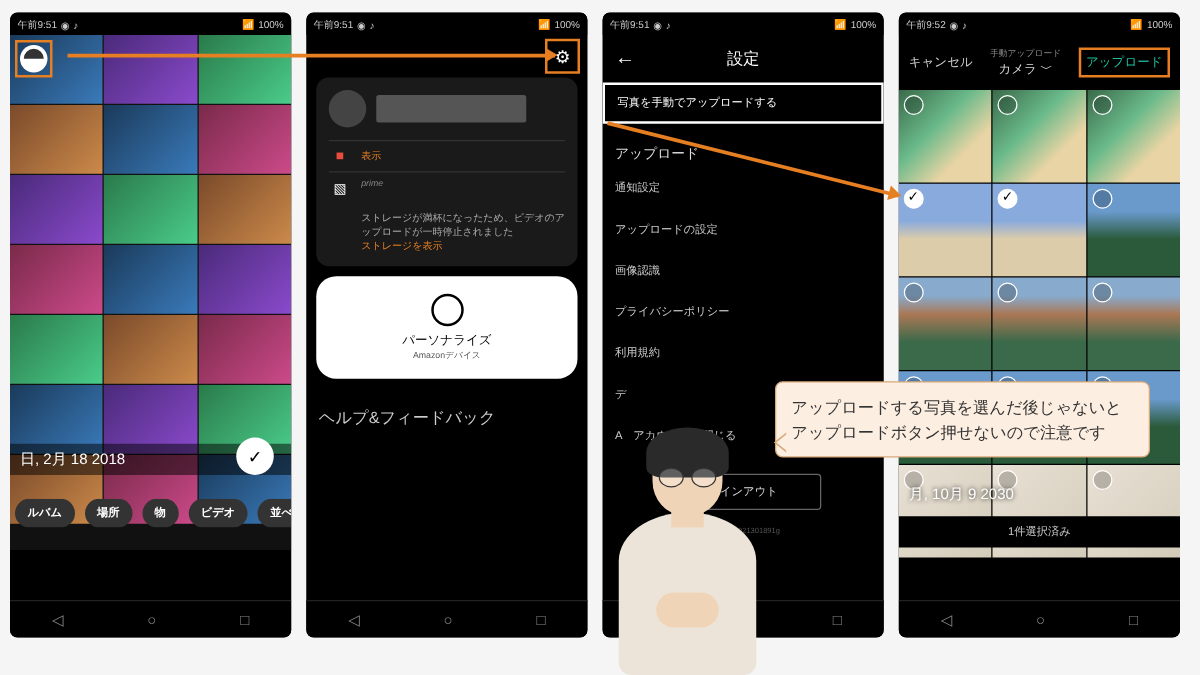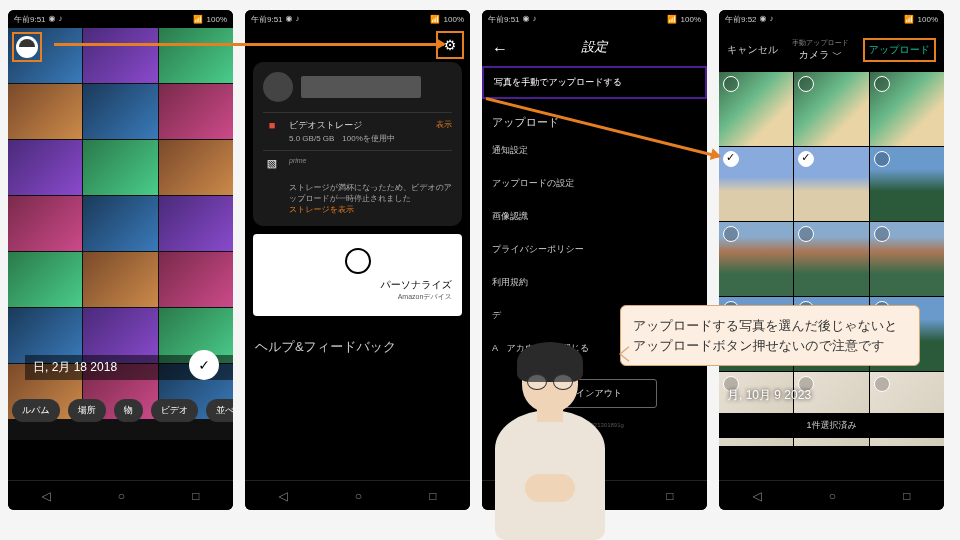--- a/index.html
+++ b/index.html
@@ -1,69 +1,69 @@
 <!DOCTYPE html>
 <html><head>
 <meta charset="utf-8">
 <style>
   * { box-sizing: border-box; margin: 0; padding: 0; }
   body { background: #f5f5f5; width: 960px; height: 540px; position: relative; font-family: sans-serif; overflow: hidden; }
   .phones { display: flex; gap: 12px; padding: 10px 8px; }
   .phone { width: 225px; height: 500px; background: #000; border-radius: 6px; overflow: hidden; position: relative; color: #fff; font-size: 10px; }
   .statusbar { height: 18px; background: #000; display: flex; justify-content: space-between; align-items: center; padding: 0 6px; font-size: 8px; color: #ccc; }
-  .sb-left, .sb-right { display: flex; gap: 3px; align-items: flex-start; }
+  .sb-left, .sb-right { display: flex; gap: 3px; align-items: flex-end; }
   .sb-time { font-weight: 500; }
 
   
   .s1-body { height: 412px; position: relative; background: #111; overflow: hidden; }
   .app-icon-box { position: absolute; top: 4px; left: 4px; width: 30px; height: 30px; border: 2px solid #e67e22; display: flex; align-items: center; justify-content: center; z-index: 5; }
   .app-icon { width: 22px; height: 22px; background: #fff; border-radius: 50%; position: relative; }
   .app-icon::after { content: ''; position: absolute; top: 3px; left: 3px; right: 3px; height: 8px; background: #333; border-radius: 9px 9px 0 0; }
   .s1-grid { display: grid; grid-template-columns: repeat(3,1fr); gap: 1px; }
   .thumb { height: 55px; background: linear-gradient(135deg,#2a4a7a,#4a8acc); position: relative; overflow: hidden; }
   .thumb.g1 { background: linear-gradient(135deg,#1a3a5a,#3a7aba); }
   .thumb.g2 { background: linear-gradient(135deg,#4a2a7a,#8a4acc); }
   .thumb.g3 { background: linear-gradient(135deg,#2a7a4a,#4acc8a); }
   .thumb.g4 { background: linear-gradient(135deg,#7a4a2a,#cc8a4a); }
   .thumb.g5 { background: linear-gradient(135deg,#7a2a4a,#cc4a8a); }
-  .s1-datebar { position: absolute; bottom: 60px; left: 17px; right: 0; padding: 4px 8px; background: rgba(0,0,0,0.5); font-size: 12px; font-weight: 500; }
+  .s1-datebar { position: absolute; bottom: 60px; left: 0; right: 0; padding: 4px 8px; background: rgba(0,0,0,0.5); font-size: 12px; font-weight: 500; }
   .s1-fab { position: absolute; bottom: 60px; right: 14px; width: 30px; height: 30px; background: #fff; border-radius: 50%; display: flex; align-items: center; justify-content: center; color: #000; font-size: 14px; }
   .s1-filters { position: absolute; bottom: 18px; left: 0; right: 0; display: flex; gap: 8px; padding: 0 4px; overflow: hidden; }
-  .filter-chip { background: #333; border-radius: 14px; padding: 5px 10px; font-size: 9px; white-space: nowrap; }
+  .filter-chip { background: #333; border-radius: 14px; padding: 5px 10px; font-size: 9px; white-space: nowrap; font-weight: bold; }
 
   
   .s2-header { height: 34px; display: flex; justify-content: flex-end; align-items: center; padding: 0 6px; }
   .gear-box { width: 28px; height: 28px; border: 2px solid #e67e22; display: flex; align-items: center; justify-content: center; }
   .gear-icon { font-size: 14px; }
   .s2-body { padding: 0 8px; }
   .s2-card { background: #1a1a1a; border-radius: 10px; padding: 10px; margin-bottom: 8px; }
   .s2-user-row { display: flex; align-items: center; gap: 8px; margin-bottom: 10px; }
   .avatar { width: 30px; height: 30px; background: #444; border-radius: 50%; }
   .user-name-blur { width: 120px; height: 22px; background: #555; border-radius: 2px; }
   .storage-row { display: flex; align-items: flex-start; gap: 8px; padding: 6px 0; border-top: 1px solid #333; }
   .storage-icon { width: 18px; font-size: 11px; text-align: center; flex-shrink: 0; }
   .storage-icon.red { color: #e74c3c; }
   .storage-info { flex: 1; font-size: 8px; color: #aaa; }
   .storage-title { color: #ddd; font-size: 9px; margin-bottom: 1px; }
   .action-link { color: #e67e22; font-size: 8px; flex-shrink: 0; }
   .prime-text { font-size: 7px; color: #888; font-style: italic; }
   .warning-row { font-size: 8px; color: #aaa; padding: 6px 0 0 26px; line-height: 1.4; }
   .warning-link { color: #e67e22; }
-  .pers-card { background: #fff; color: #000; border-radius: 4px; padding: 14px 10px; text-align: right; margin-bottom: 12px; }
+  .pers-card { background: #fff; color: #000; border-radius: 16px; padding: 14px 10px; text-align: center; margin-bottom: 12px; }
   .alexa-ring { width: 26px; height: 26px; border: 2px solid #000; border-radius: 50%; margin: 0 auto 4px; }
   .pers-title { font-size: 10px; font-weight: 500; }
   .pers-sub { font-size: 7px; color: #555; }
   .s2-section-title { font-size: 11px; color: #ddd; padding: 8px 2px; font-weight: 500; }
   .s2-item { font-size: 13px; color: #ccc; padding: 10px 2px; }
 
   
   .s3-header { height: 38px; display: flex; align-items: center; padding: 0 10px; gap: 12px; }
   .back-arrow { font-size: 16px; }
-  .s3-title { font-size: 13px; font-weight: 500; margin: 0 auto; font-style: italic; }
-  .s3-upload-hl { border: 2px solid #4c1d95; padding: 8px 10px; font-size: 9px; margin-bottom: 4px; }
+  .s3-title { font-size: 13px; font-weight: 500; margin: 0 auto; }
+  .s3-upload-hl { border: 2px solid #ffffff; padding: 8px 10px; font-size: 9px; margin-bottom: 4px; }
   .s3-section { font-size: 11px; color: #ddd; padding: 12px 10px 4px; font-weight: 500; }
   .s3-item { font-size: 9px; color: #ccc; padding: 10px 10px; }
   .s3-btn { margin: 14px 50px; padding: 7px; border: 1px solid #666; border-radius: 3px; text-align: center; font-size: 9px; color: #ddd; }
   .s3-footer-id { font-size: 6px; color: #555; text-align: center; margin-top: 6px; }
 
   
   .s4-header { height: 44px; display: flex; justify-content: space-between; align-items: center; padding: 0 8px; }
   .s4-cancel { font-size: 10px; color: #ccc; }
   .s4-center { text-align: center; }
   .s4-sub { font-size: 7px; color: #888; }
@@ -190,24 +190,20 @@
       </div>
     </div>
     <div class="s2-body">
       <div class="s2-card">
         <div class="s2-user-row">
           <div class="avatar"></div>
           <div class="user-name-blur"></div>
         </div>
         <div class="storage-row">
           <div class="storage-icon red">■</div>
-          <div class="storage-info">
-            <div class="storage-title">ビデオストレージ</div>
-            <div>5.0 GB/5 GB　100%を使用中</div>
-          </div>
           <div class="action-link">表示</div>
         </div>
         <div class="storage-row">
           <div class="storage-icon">▧</div>
           <div class="prime-text">prime</div>
         </div>
         <div class="warning-row">
           <span>ストレージが満杯になったため、ビデオのアップロードが一時停止されました</span><br>
           <span class="warning-link">ストレージを表示</span>
         </div>
@@ -325,21 +321,21 @@
       <div class="pcell bag">
           <div class="sel-circle"></div>
         </div>
       <div class="pcell bag">
           <div class="sel-circle"></div>
         </div>
       <div class="pcell bag">
           <div class="sel-circle"></div>
         </div>
     </div>
-    <div class="s4-datebar">月, 10月 9 2023</div>
+    <div class="s4-datebar">月, 10月 9 2030</div>
     <div class="s4-status">1件選択済み</div>
     <div class="navbar">
       <span class="nav-shape">◁</span>
       <span class="nav-shape">○</span>
       <span class="nav-shape">□</span>
     </div>
   </div>
 
 </div>
 

